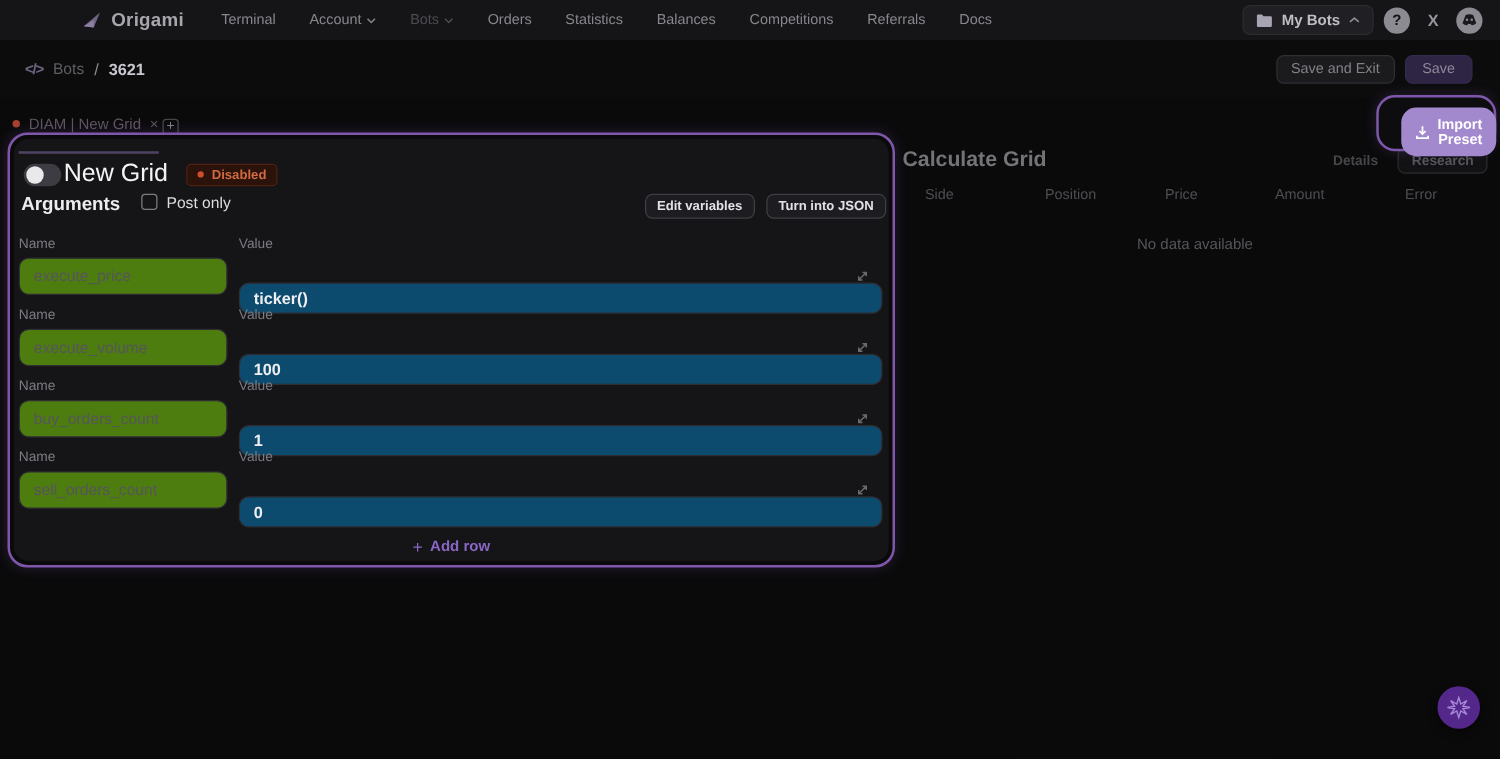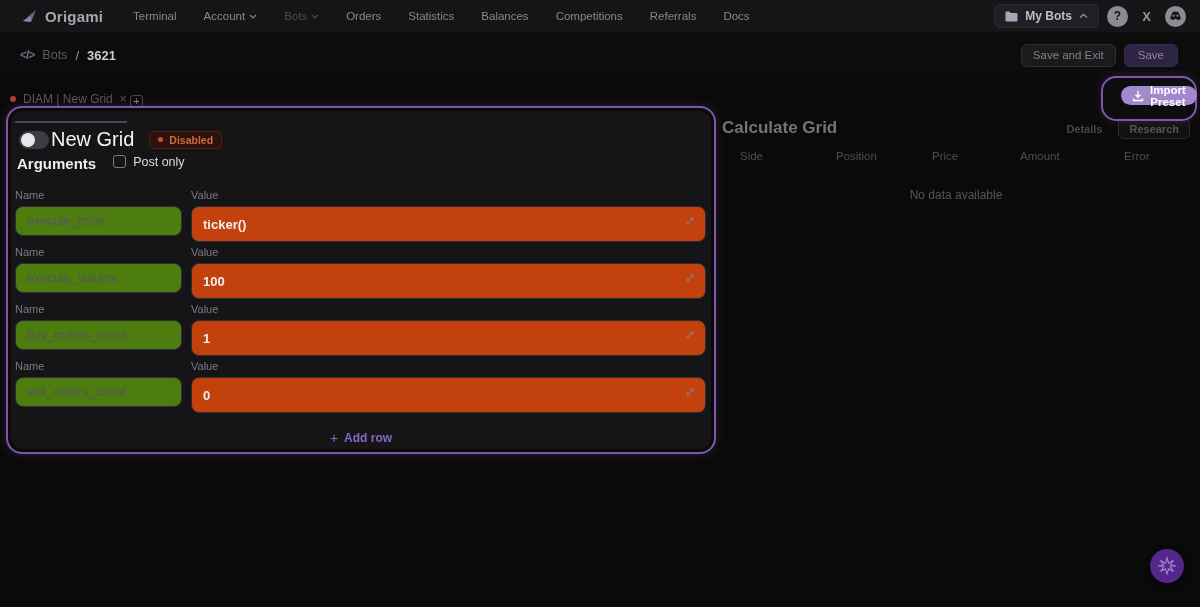--- a/index.html
+++ b/index.html
@@ -1,20 +1,20 @@
 <!DOCTYPE html>
 <html><head>
 <meta charset="utf-8">
 <style>
   * { margin:0; padding:0; box-sizing:border-box; }
   html,body { width:1200px; height:607px; background:#0a0a0b; font-family:"Liberation Sans", sans-serif; }
   .page { position:relative; width:1200px; height:607px; background:#0a0a0b; overflow:hidden; }
 
   
-  .topnav { position:absolute; left:0; top:0; width:1200px; height:32px; background:#151517; display:flex; align-items:center; }
+  .topnav { position:absolute; left:0; top:0; width:1200px; height:32px; background:#151517; display:flex; align-items:center;padding-left:44px; }
   .brand { display:flex; align-items:center; gap:7px; margin-left:22px; }
   .brand-text { color:#a6a6ad; font-size:15px; font-weight:700; letter-spacing:.2px; }
   .nav-items { display:flex; align-items:center; gap:27px; margin-left:30px; }
   .nav-item { color:#87878d; font-size:11.5px; display:flex; align-items:center; gap:4px; cursor:pointer; white-space:nowrap; }
   .nav-item.dim { color:#4c4c52; }
   .nav-right { margin-left:auto; display:flex; align-items:center; gap:8px; margin-right:14px; }
   .mybots-btn { display:flex; align-items:center; gap:7px; background:#202024; border:1px solid #2a2a2f; border-radius:6px; height:24px; padding:0 10px; color:#bdbdc3; font-size:12px; font-weight:700; cursor:pointer; }
   .circle-icon { width:21px; height:21px; border-radius:50%; background:#8b8b91; color:#141416; font-weight:700; font-size:12px; display:flex; align-items:center; justify-content:center; cursor:pointer; }
   .circle-icon.plain { background:transparent; color:#96969c; font-size:13px; }
 
@@ -56,41 +56,41 @@
   .mini-btn { background:#1d1d21; border:1px solid #3e3e44; color:#e2e2e6; font-size:10.5px; font-weight:700; border-radius:6px; height:20px; padding:0 9px; cursor:pointer; font-family:inherit; white-space:nowrap; }
 
   .form-rows { position:absolute; left:4px; top:78px; width:695px; }
   .form-row { position:relative; height:57px; }
   .field-label { color:#7b7b82; font-size:11px; margin-bottom:5px; }
   .name-col { position:absolute; left:0; top:0; width:167px; }
   .value-col { position:absolute; left:176px; top:0; width:515px; }
   .name-input { width:167px; height:30px; background:#4d7c0f; border:1px solid #2d2d32; border-radius:8px; color:#d8d8dc; font-size:12.5px; padding:0 11px; font-family:inherit; }
   .name-input::placeholder { color:#56565c; }
   .value-wrap { position:relative; width:515px; }
-  .value-input { width:515px; height:36px; background:#c2410c; border:1px solid #2d2d32; border-radius:8px; color:#efeff2; font-size:13px; font-weight:700; padding:0 30px 0 11px; font-family:inherit; }
+  .value-input { width:515px; height:25px; background:#0c4a6e; border:1px solid #2d2d32; border-radius:8px; color:#efeff2; font-size:13px; font-weight:700; padding:0 30px 0 11px; font-family:inherit;margin-top:20px; }
   .expand-icon { position:absolute; right:9px; top:8px; cursor:pointer; opacity:.75; }
 
   .add-row { position:absolute; left:0; top:318px; width:700px; text-align:center; }
   .add-row-link { color:#8a66c4; font-size:12px; font-weight:700; cursor:pointer; display:inline-flex; align-items:center; gap:6px; }
   .add-plus { font-size:14px; font-weight:400; }
 
   
   .calc { position:absolute; left:722px; top:118px; width:468px; }
   .calc-head { display:flex; }
   .calc-title { color:#737378; font-size:17px; font-weight:700; }
   .calc-buttons { margin-left:auto; display:flex; gap:7px; }
   .ghost-btn { background:transparent; border:none; color:#47474b; font-size:11px; font-weight:700; height:21px; padding:0 9px; cursor:pointer; font-family:inherit; }
   .outline-btn { background:#121214; border:1px solid #2c2c30; color:#56565b; font-size:11px; font-weight:700; height:21px; padding:0 10px; border-radius:6px; cursor:pointer; font-family:inherit; }
   .calc-cols { display:grid; grid-template-columns:96px 96px 88px 104px 1fr; padding-left:18px; margin-top:11px; }
   .calc-col { color:#4e4e53; font-size:11.5px; }
   .calc-empty { text-align:center; color:#55555a; font-size:12px; margin-top:26px; }
 
   
   .import-ring { position:absolute; left:1101px; top:76px; width:96px; height:45px; border:2.5px solid #7e57ab; border-radius:15px; background:#0d0c0f; box-shadow:0 0 10px rgba(126,87,171,.25); }
-  .import-btn { position:absolute; left:18px; top:8px; height:19px; display:flex; align-items:center; gap:6px; background:#a288cc; border:none; border-radius:12px; padding:0 11px; color:#ffffff; font-size:11.5px; font-weight:700; cursor:pointer; font-family:inherit; }
+  .import-btn { position:absolute; left:18px; top:8px; height:39px; display:flex; align-items:center; gap:6px; background:#a288cc; border:none; border-radius:12px; padding:0 11px; color:#ffffff; font-size:11.5px; font-weight:700; cursor:pointer; font-family:inherit;text-align:right; }
 
   
   .fab { position:absolute; left:1150px; top:549px; width:34px; height:34px; border-radius:50%; background:#53288a; box-shadow:0 2px 8px rgba(0,0,0,.6); display:flex; align-items:center; justify-content:center; cursor:pointer; }
 
   svg { display:block; }
 </style>
 </head>
 <body>
 
 <div class="page">
@@ -204,20 +204,24 @@
         <div class="badge-disabled">
           <span class="badge-dot"></span>
           <span class="badge-text">Disabled</span>
         </div>
       </div>
 
       <div class="args-row">
         <span class="args-title">Arguments</span>
         <span class="checkbox"></span>
         <span class="post-only">Post only</span>
+        <span class="args-buttons">
+          <button class="mini-btn">Edit variables</button>
+          <button class="mini-btn">Turn into JSON</button>
+        </span>
       </div>
 
       <div class="form-rows" id="args-rows">
           <div class="form-row">
             <div class="name-col"><div class="field-label">Name</div><input class="name-input" placeholder="execute_price" style=""></div>
             <div class="value-col">
               <div class="field-label">Value</div>
               <div class="value-wrap"><input class="value-input" value="ticker()" style=""><span class="expand-icon">
                   <svg width="14" height="14" viewBox="0 0 14 14">
                     <path d="M4 10 L10 4 M7 4 H10 V7 M4 7 V10 H7" stroke="#85858c" stroke-width="1.2" fill="none"></path>

